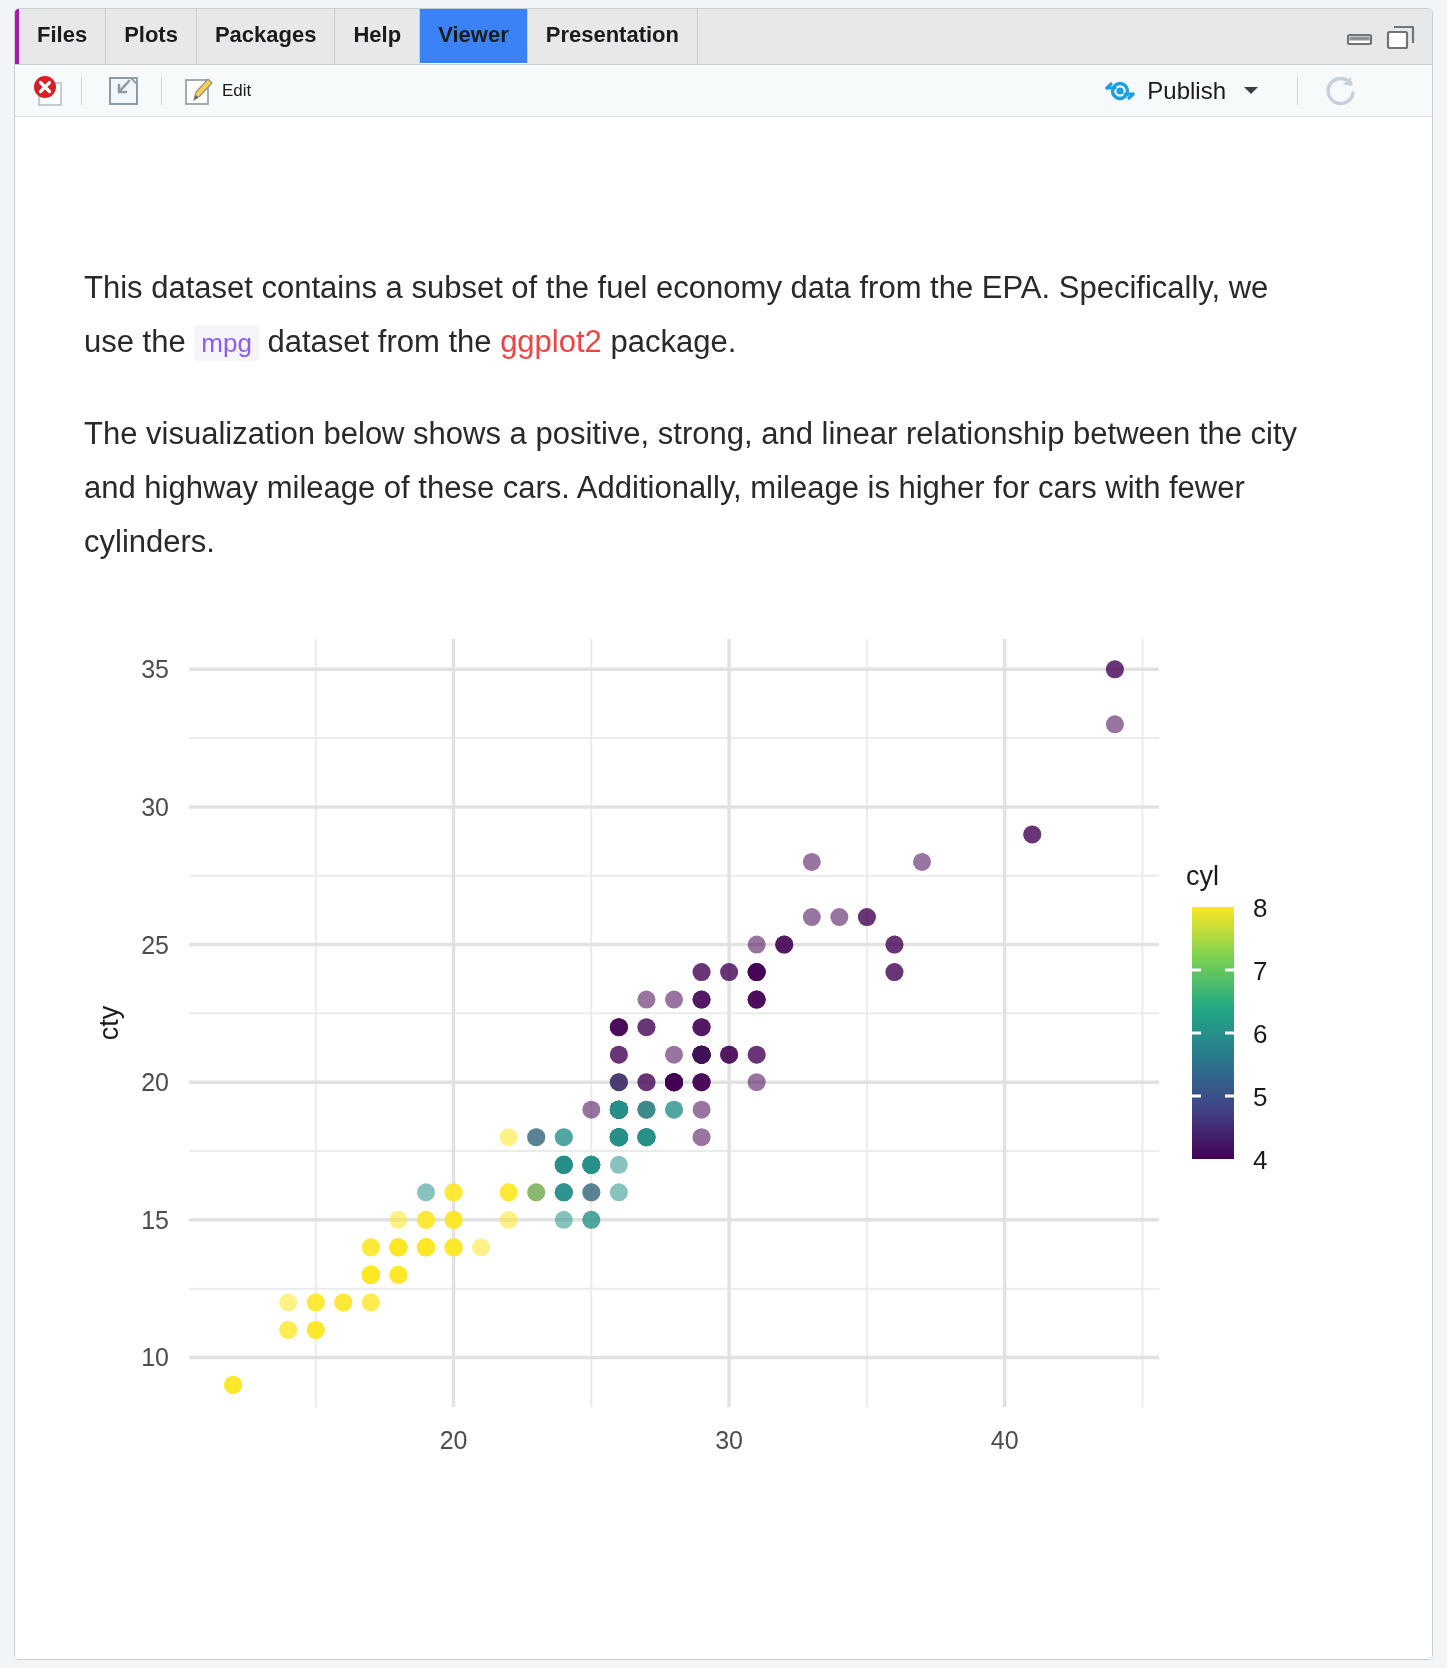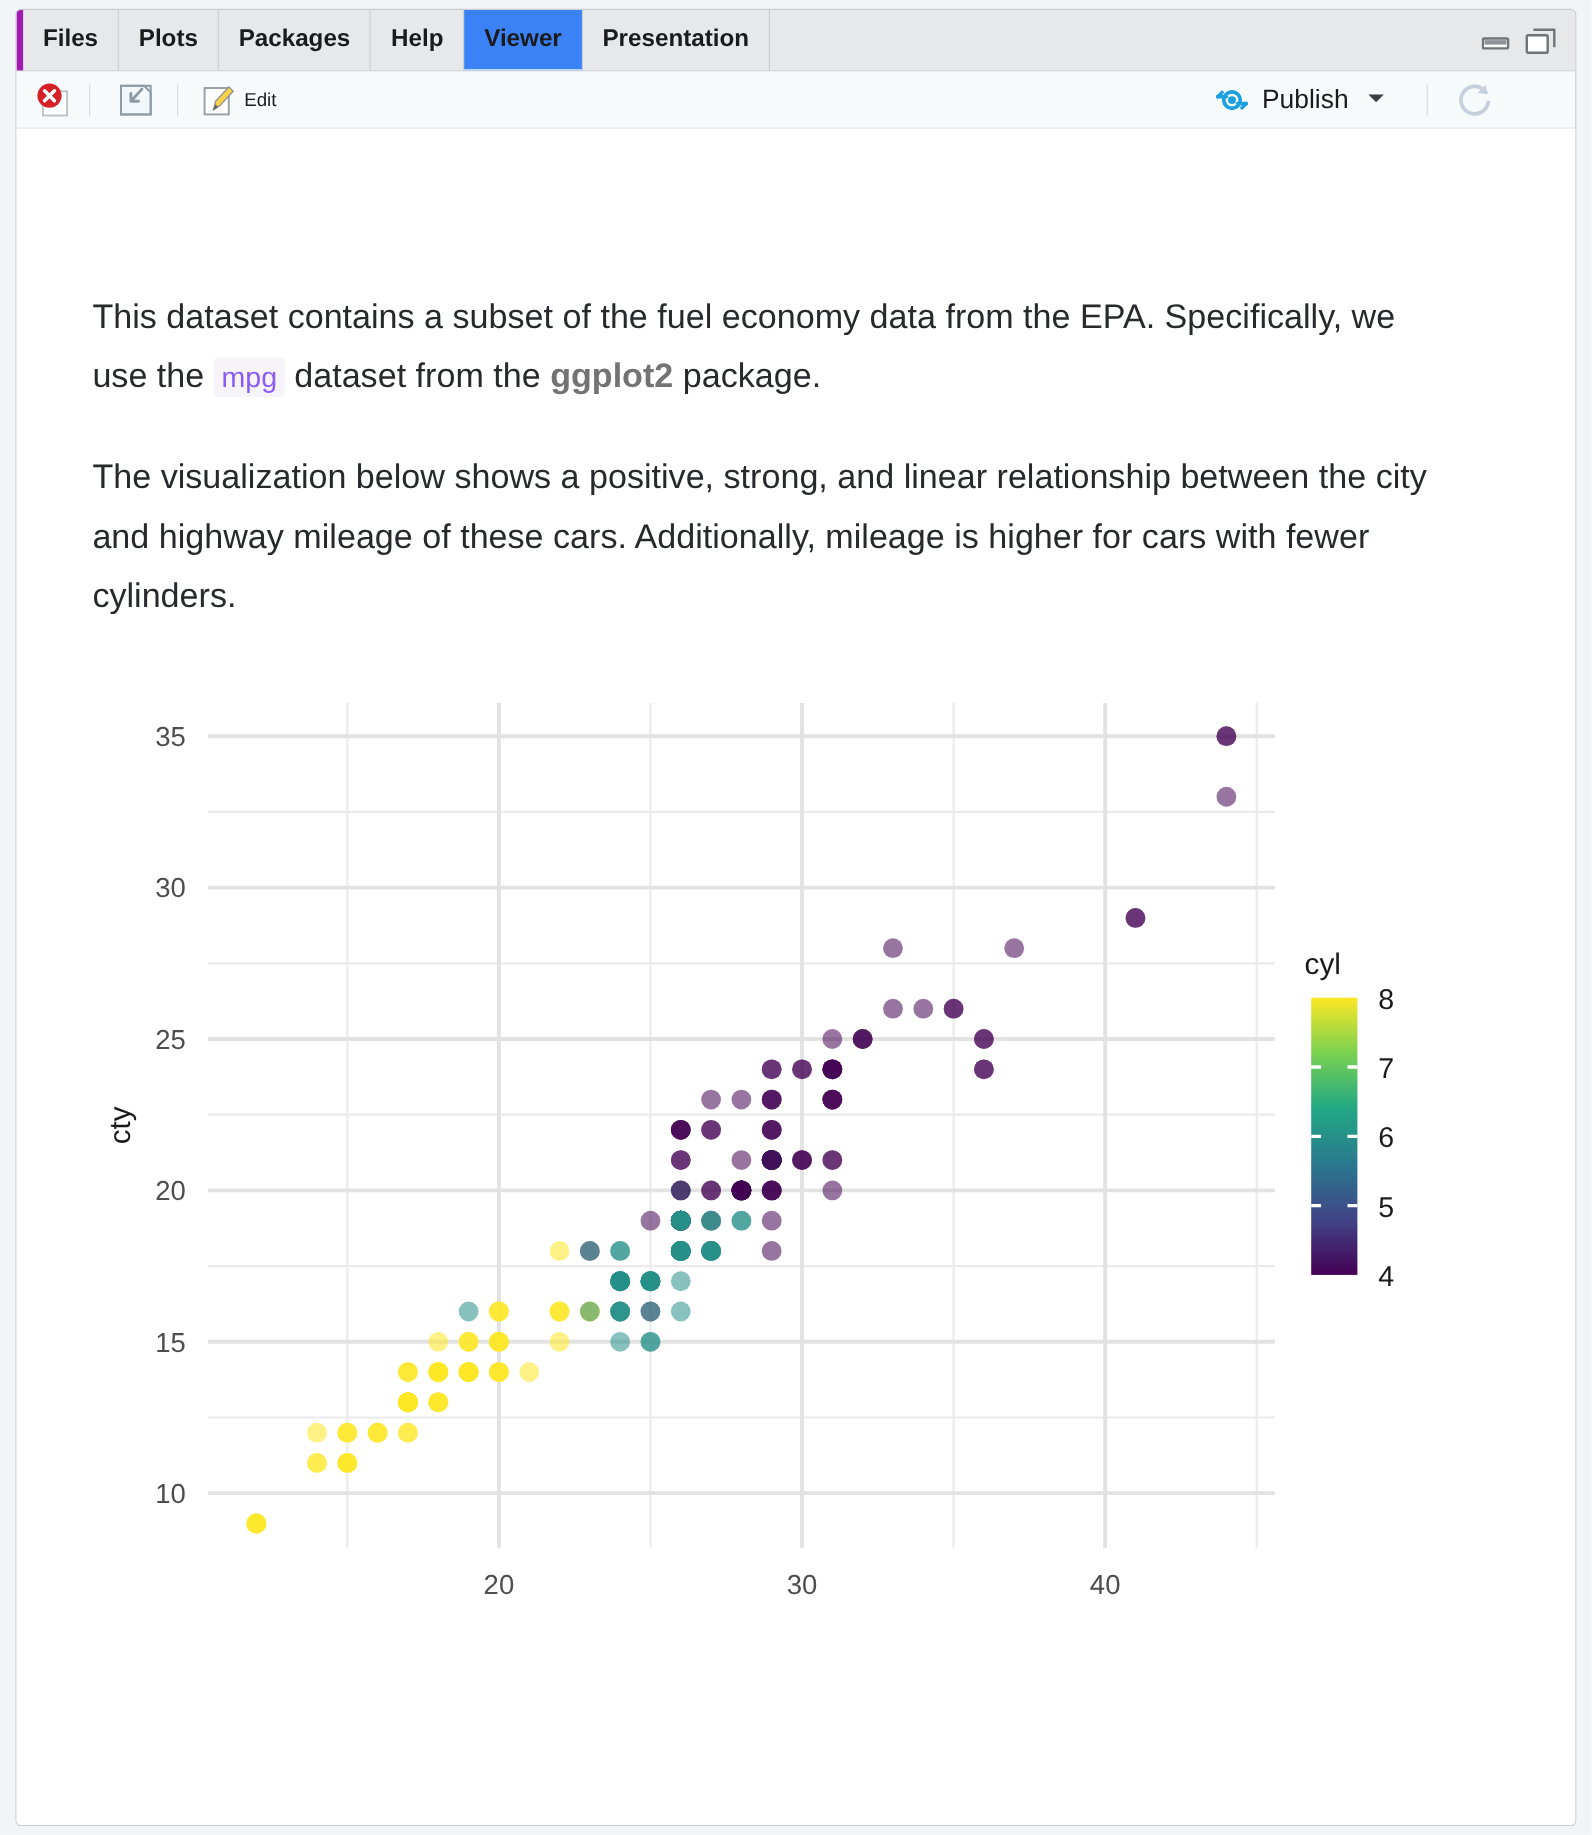--- a/index.html
+++ b/index.html
@@ -33,21 +33,21 @@
     font-size:22px;font-weight:bold;color:#1b1b1b;
     border-right:1px solid #c9ced3;
     box-sizing:border-box;
     vertical-align:top;
     cursor:default;
   }
   .tab.active{
     background:#3b82f6;
     border-bottom:1px solid #f7fafb;
   }
-  .tab.first{border-left:6px solid #a21caf;}
+  .tab.first{border-left:4px solid #a21caf;}
 
   #winbtns{position:absolute;right:16px;top:16px;}
   .winbtn{display:inline-block;vertical-align:middle;margin-left:9px;}
 
   #toolbar{
     position:absolute;left:0;top:56px;width:100%;height:52px;
     background:#f7fafb;
     border-bottom:1px solid #dfe3e6;
     box-sizing:border-box;
   }
@@ -76,21 +76,21 @@
   #p1{top:144px;}
   #p2{top:290px;}
   code.inline{
     font-family:Liberation Sans, sans-serif;
     font-size:26px;
     color:#8b5cf6;
     background:#f6f4f8;
     padding:3px 7px;
     border-radius:4px;
   }
-  b.pkg{font-weight:bold;color:#737373;}
+  b.pkg{font-weight:normal;color:#ef4444;}
 
   
   #plot{position:absolute;left:69px;top:500px;width:1230px;height:860px;}
   #plotsvg{display:block;}
 </style>
 </head>
 <body>
 
 <div id="pane">
 

